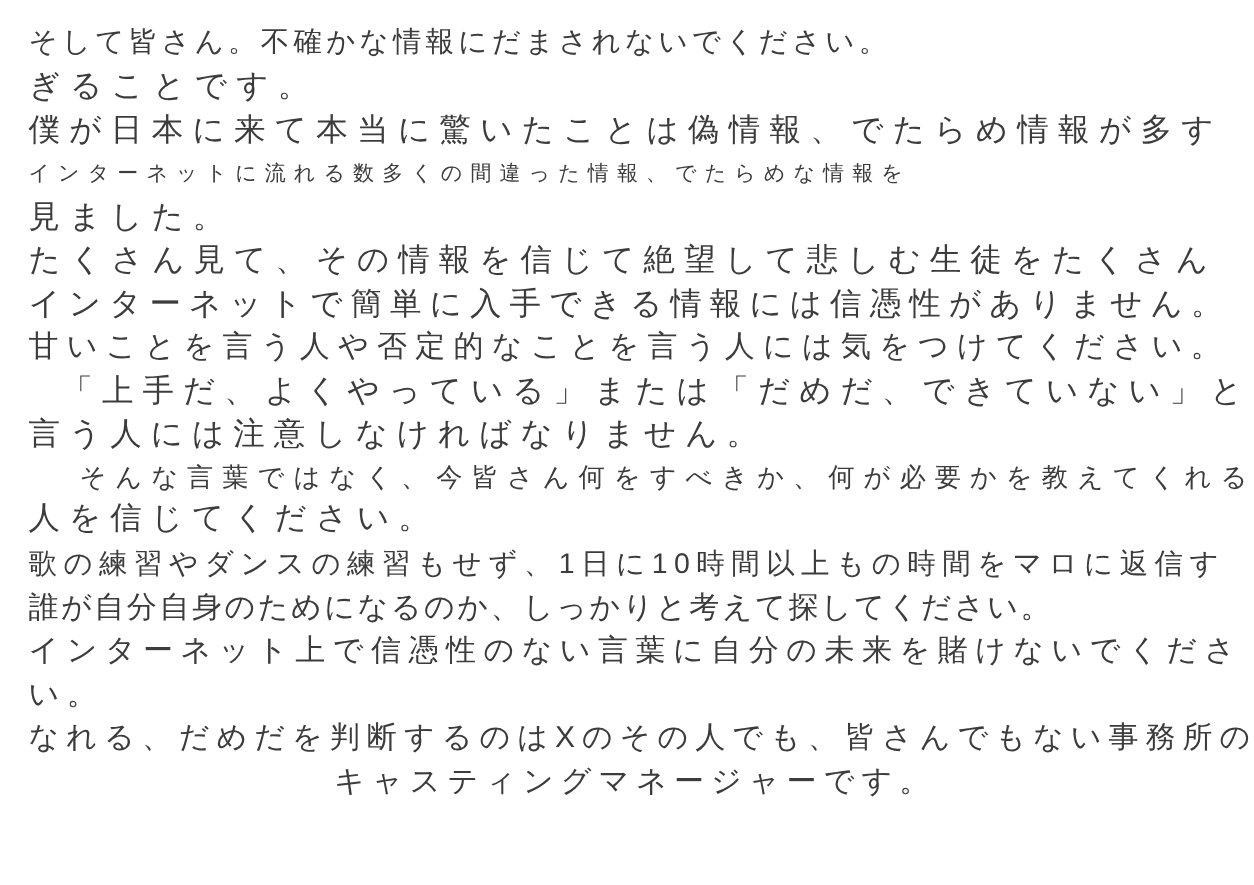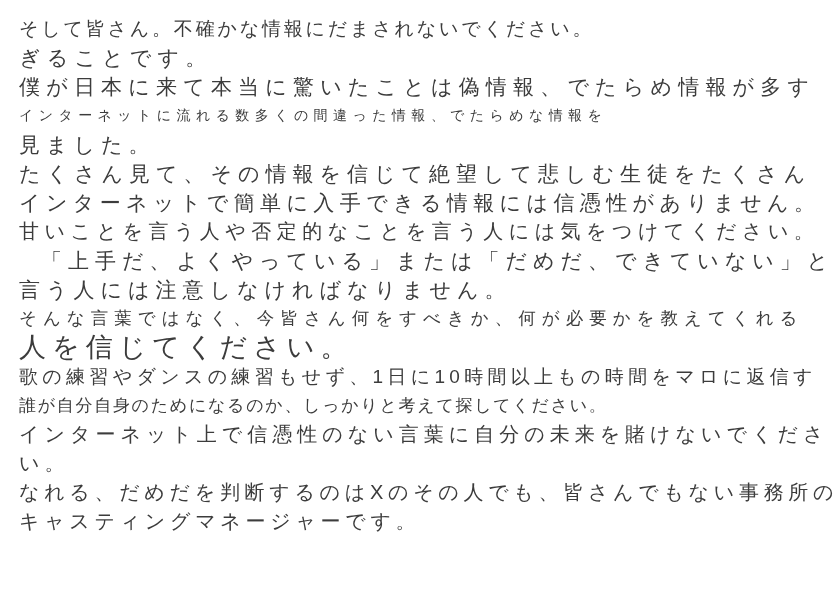--- a/index.html
+++ b/index.html
@@ -32,29 +32,29 @@
   .ln0  { font-size: 19px;   letter-spacing: 2.8px; }
   .ln1  { font-size: 21px;   letter-spacing: 6.2px; }
   .ln2  { font-size: 21px;   letter-spacing: 6.2px; }
   .ln3  { font-size: 14px;   letter-spacing: 5.4px; }
   .ln4  { font-size: 21px;   letter-spacing: 6px; }
   .ln5  { font-size: 21px;   letter-spacing: 6px; }
   .ln6  { font-size: 21px;   letter-spacing: 5.4px; }
   .ln7  { font-size: 20px;   letter-spacing: 5.5px; }
   .ln8  { font-size: 21px;   letter-spacing: 6px; margin-left: 22px; }
   .ln9  { font-size: 21px;   letter-spacing: 6px; }
-  .ln10 { font-size: 17.5px; letter-spacing: 6px; }
-  .ln11 { font-size: 27px;   letter-spacing: 6px; }
+  .ln10 { font-size: 17.5px; letter-spacing: 6px; margin-left: 34px; }
+  .ln11 { font-size: 21px;   letter-spacing: 6px; font-family: Liberation Mono, monospace; }
   .ln12 { font-size: 19px; letter-spacing: 4.3px; }
   .ln13 { font-size: 19.5px; letter-spacing: 1.3px; }
-  .ln14 { font-size: 17px; letter-spacing: 1.7px; }
+  .ln14 { font-size: 20px; letter-spacing: 1.7px; }
   .ln15 { font-size: 20px;   letter-spacing: 5px; }
   .ln16 { font-size: 20px;   letter-spacing: 5px; }
   .ln17 { font-size: 20px;   letter-spacing: 4.7px; }
-  .ln18 { font-size: 20px;   letter-spacing: 4.7px; }
+  .ln18 { font-size: 20px;   letter-spacing: 4.7px; text-align: center; }
 </style>
 </head>
 <body>
 
 <div class="page">
   <div class="text-block">
     <div class="line ln0">そして皆さん。不確かな情報にだまされないでください。</div>
     <div class="line ln2">ぎることです。</div>
     <div class="line ln1">僕が日本に来て本当に驚いたことは偽情報、でたらめ情報が多す</div>
     <div class="line ln3">インターネットに流れる数多くの間違った情報、でたらめな情報を</div>

